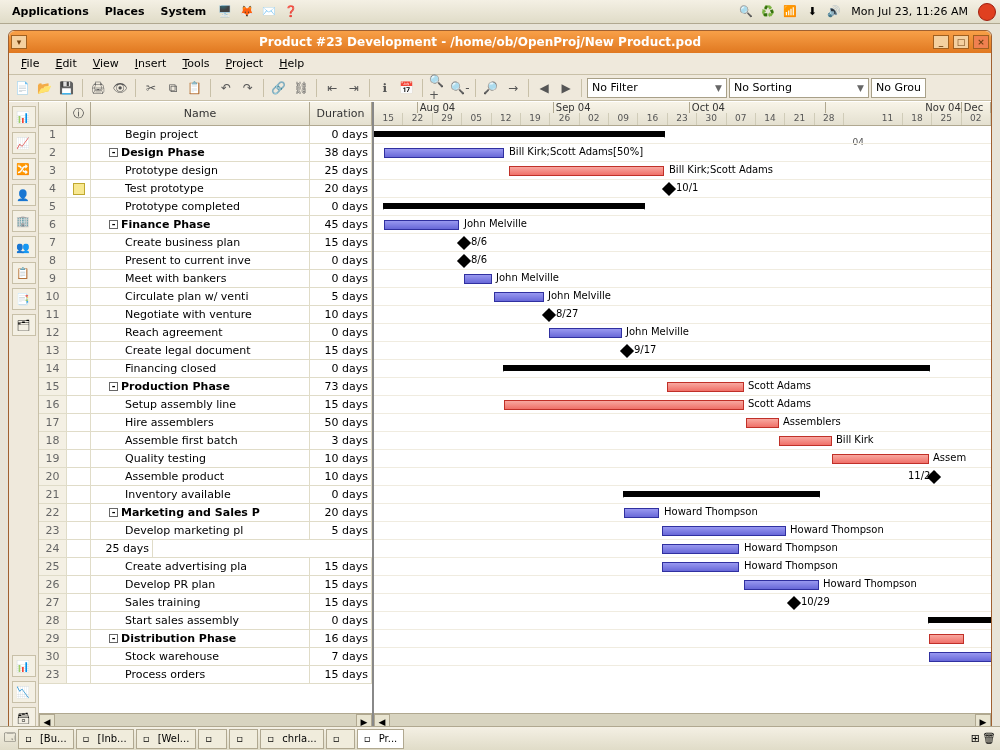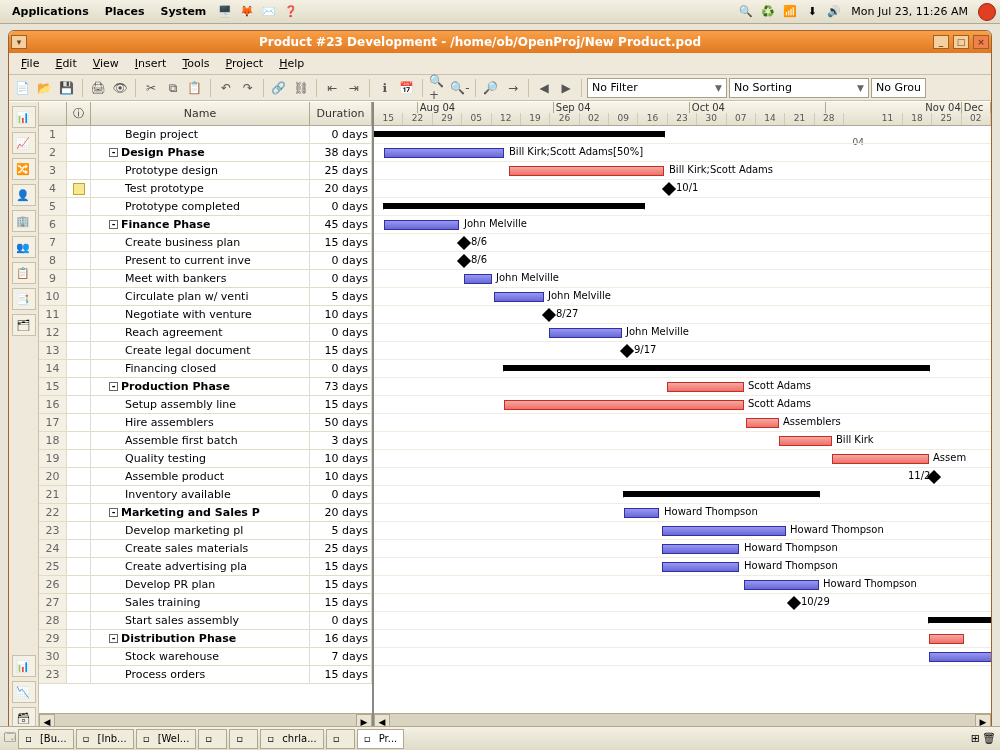--- a/index.html
+++ b/index.html
@@ -333,21 +333,20 @@
             </div>
             <div class="task-row">
               <div class="cell rownum">23</div>
               <div class="cell info"></div>
               <div class="cell name indent2">Develop marketing pl</div>
               <div class="cell dur">5 days</div>
             </div>
             <div class="task-row">
               <div class="cell rownum">24</div>
               <div class="cell info"></div>
-              <div class="cell name indent2">Create sales materials</div>
               <div class="cell dur">25 days</div>
             </div>
             <div class="task-row">
               <div class="cell rownum">25</div>
               <div class="cell info"></div>
               <div class="cell name indent2">Create advertising pla</div>
               <div class="cell dur">15 days</div>
             </div>
             <div class="task-row">
               <div class="cell rownum">26</div>

